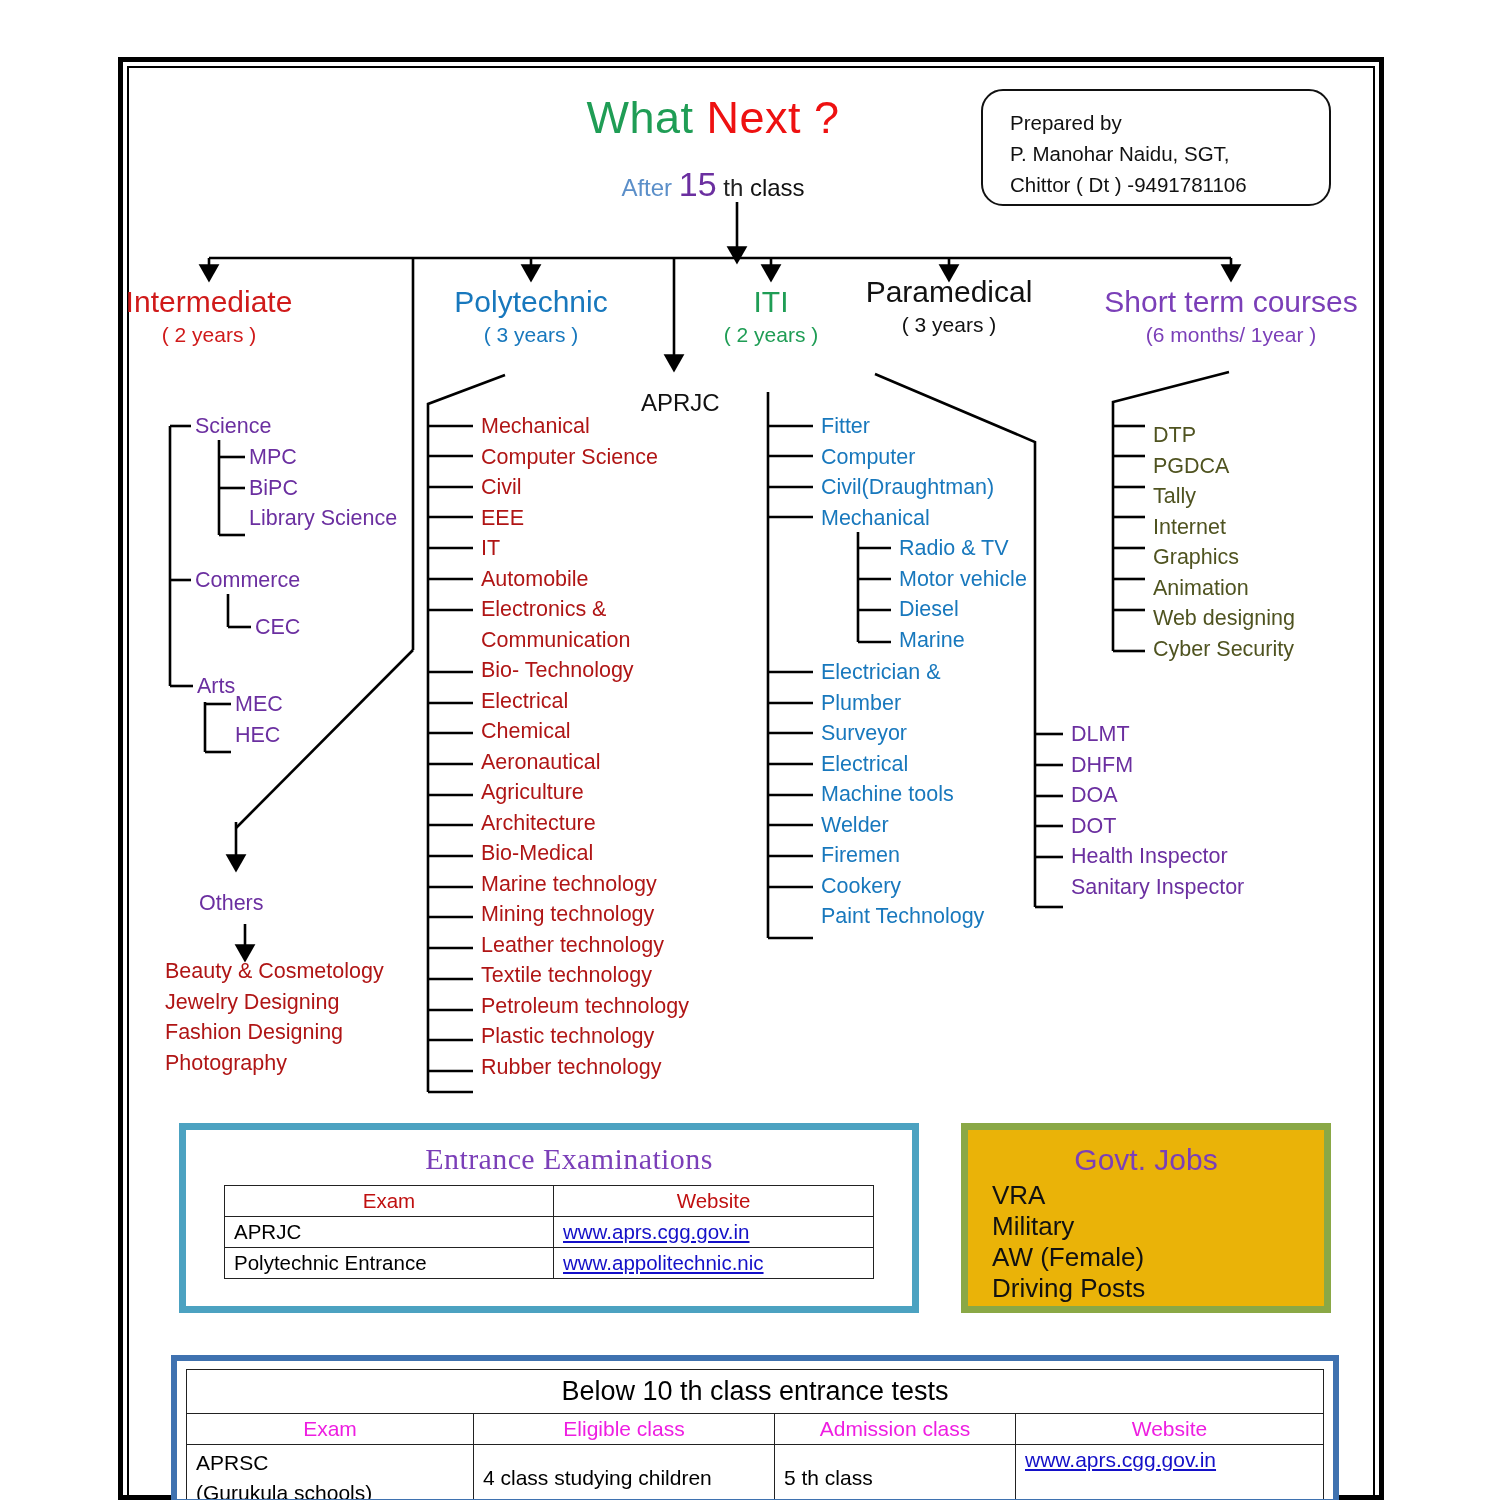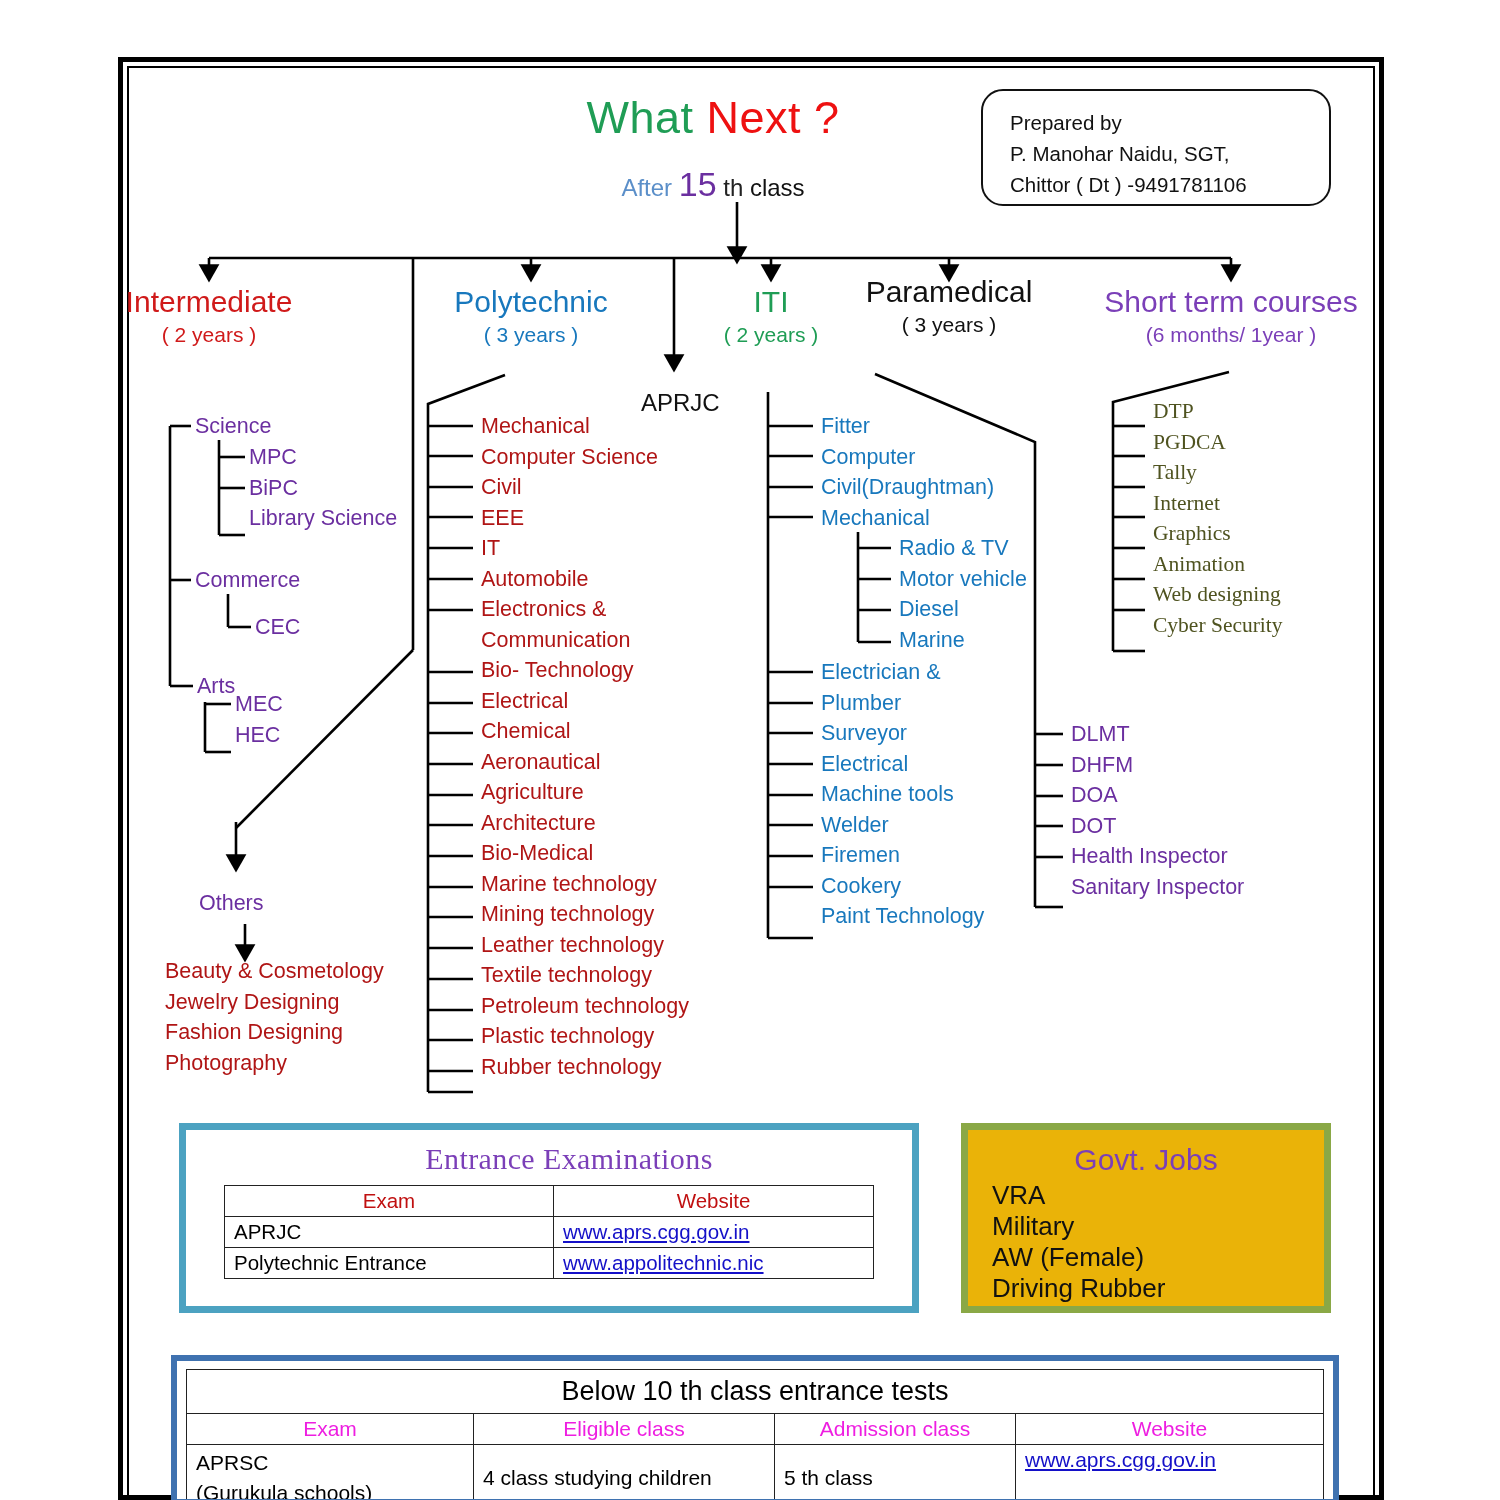--- a/index.html
+++ b/index.html
@@ -336,21 +336,21 @@
 
   <div class="leaflist lf-purple" style="left:948px;top:657px;">
     <div>DLMT</div>
     <div>DHFM</div>
     <div>DOA</div>
     <div>DOT</div>
     <div>Health Inspector</div>
     <div>Sanitary Inspector</div>
   </div>
 
-  <div class="leaflist lf-olive" style="left:1030px;top:334px;font-family:Liberation Serif, serif;">
+  <div class="leaflist lf-olive" style="left:1030px;top:358px;">
     <div>DTP</div>
     <div>PGDCA</div>
     <div>Tally</div>
     <div>Internet</div>
     <div>Graphics</div>
     <div>Animation</div>
     <div>Web designing</div>
     <div>Cyber Security</div>
   </div>
 
@@ -377,21 +377,21 @@
     </tbody>
       </table>
   </div>
 
   <div id="jobs-box">
     <div id="jobs-title">Govt. Jobs</div>
     <div id="jobs-list">
       <div>VRA</div>
       <div>Military</div>
       <div>AW (Female)</div>
-      <div>Driving Rubber</div>
+      <div>Driving Posts</div>
     </div>
   </div>
 
   <div id="below-box">
     <table class="tbl" id="below-tbl">
       <tbody>
           <tr>
         <td class="bigtitle" colspan="4">Below 10 th class entrance tests</td>
       </tr>
       <tr>

